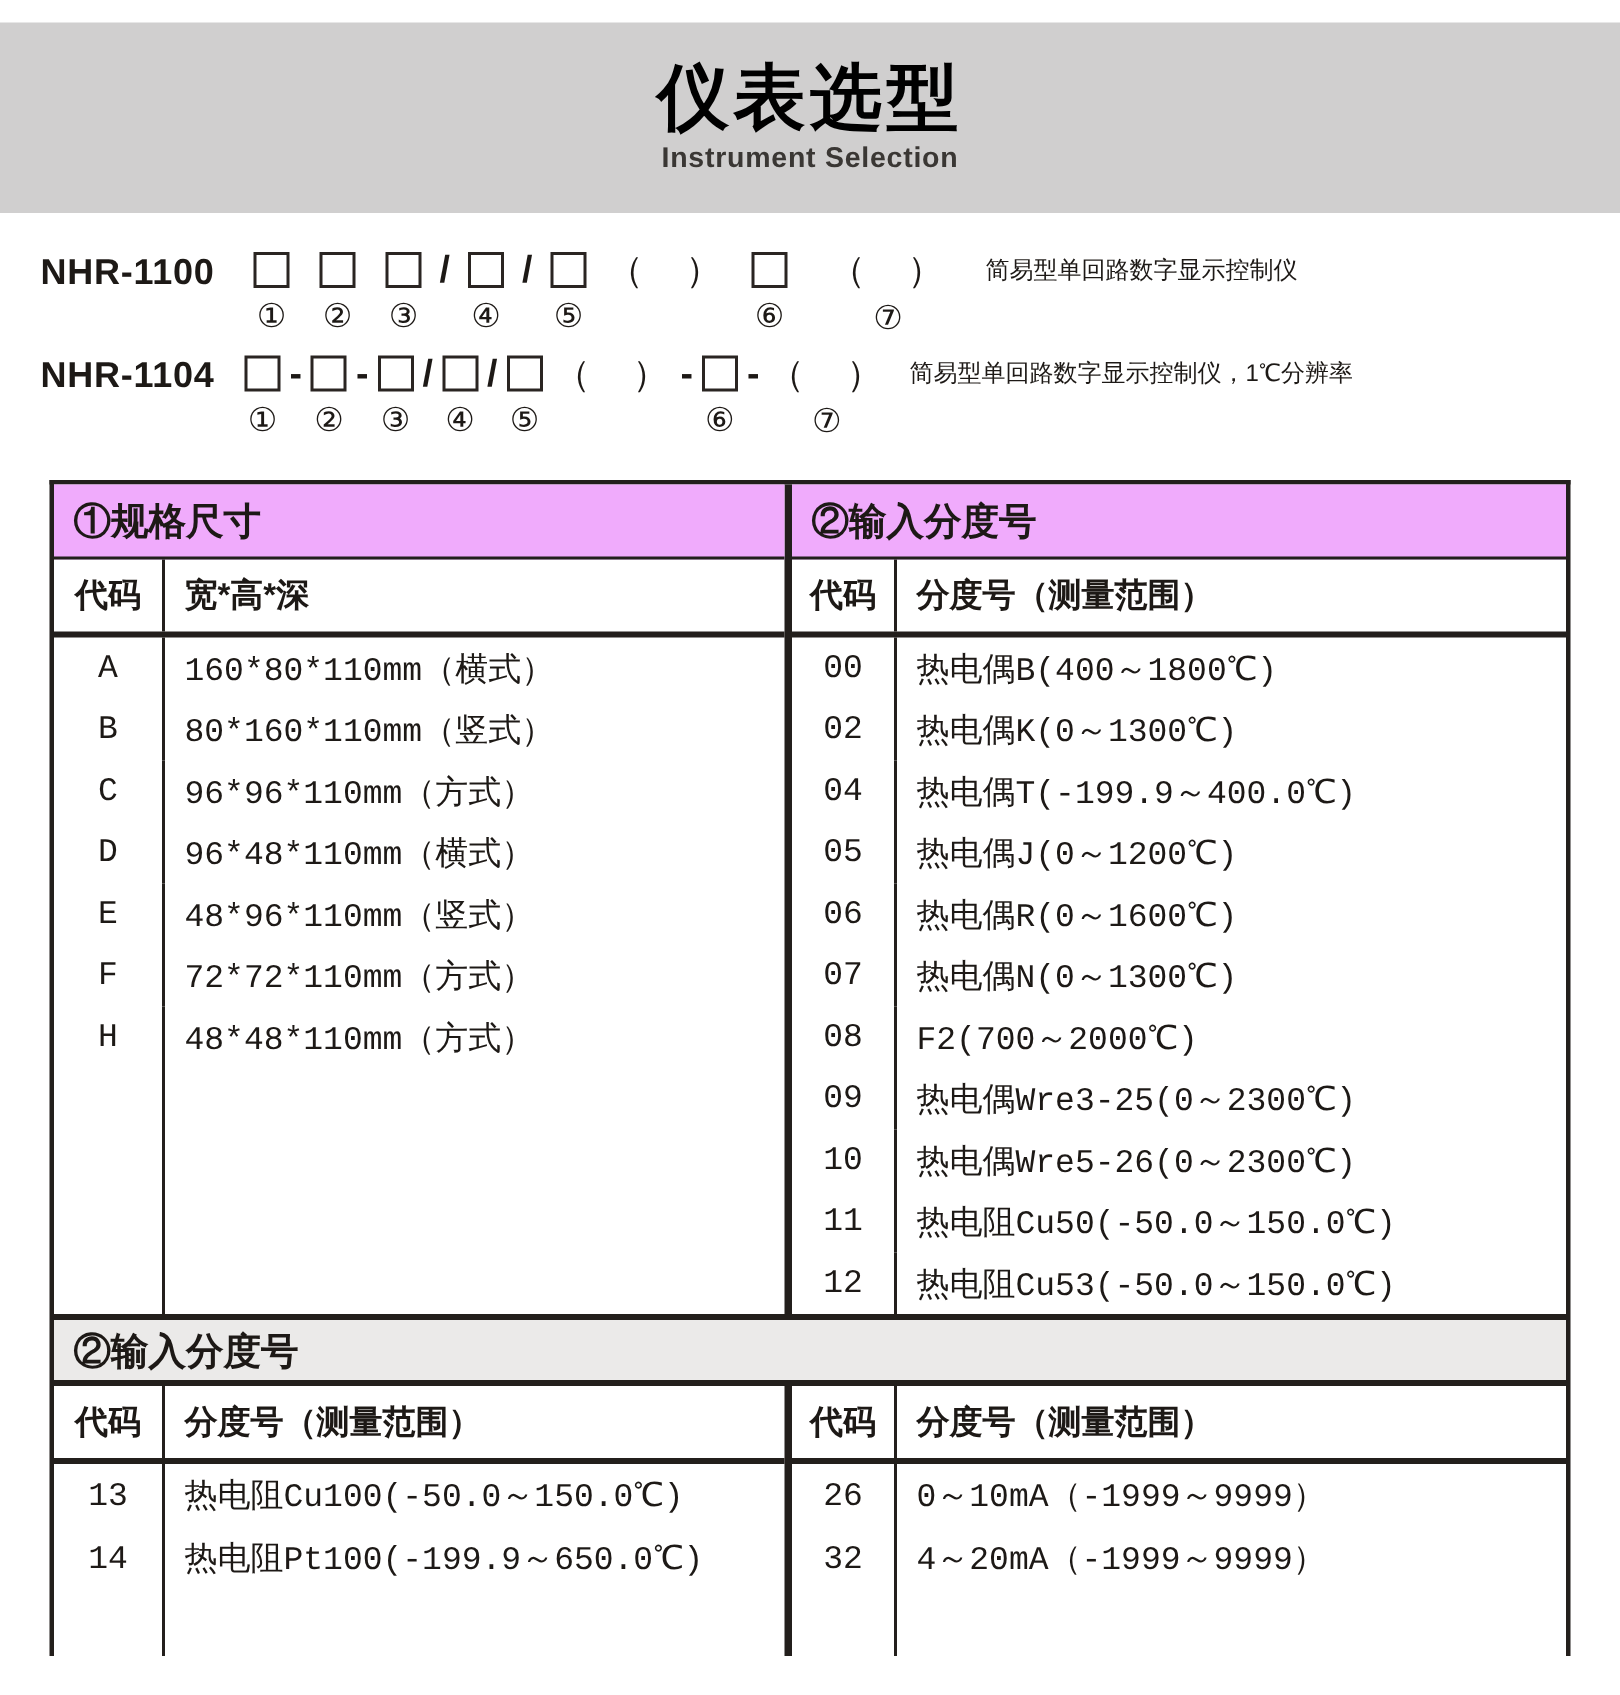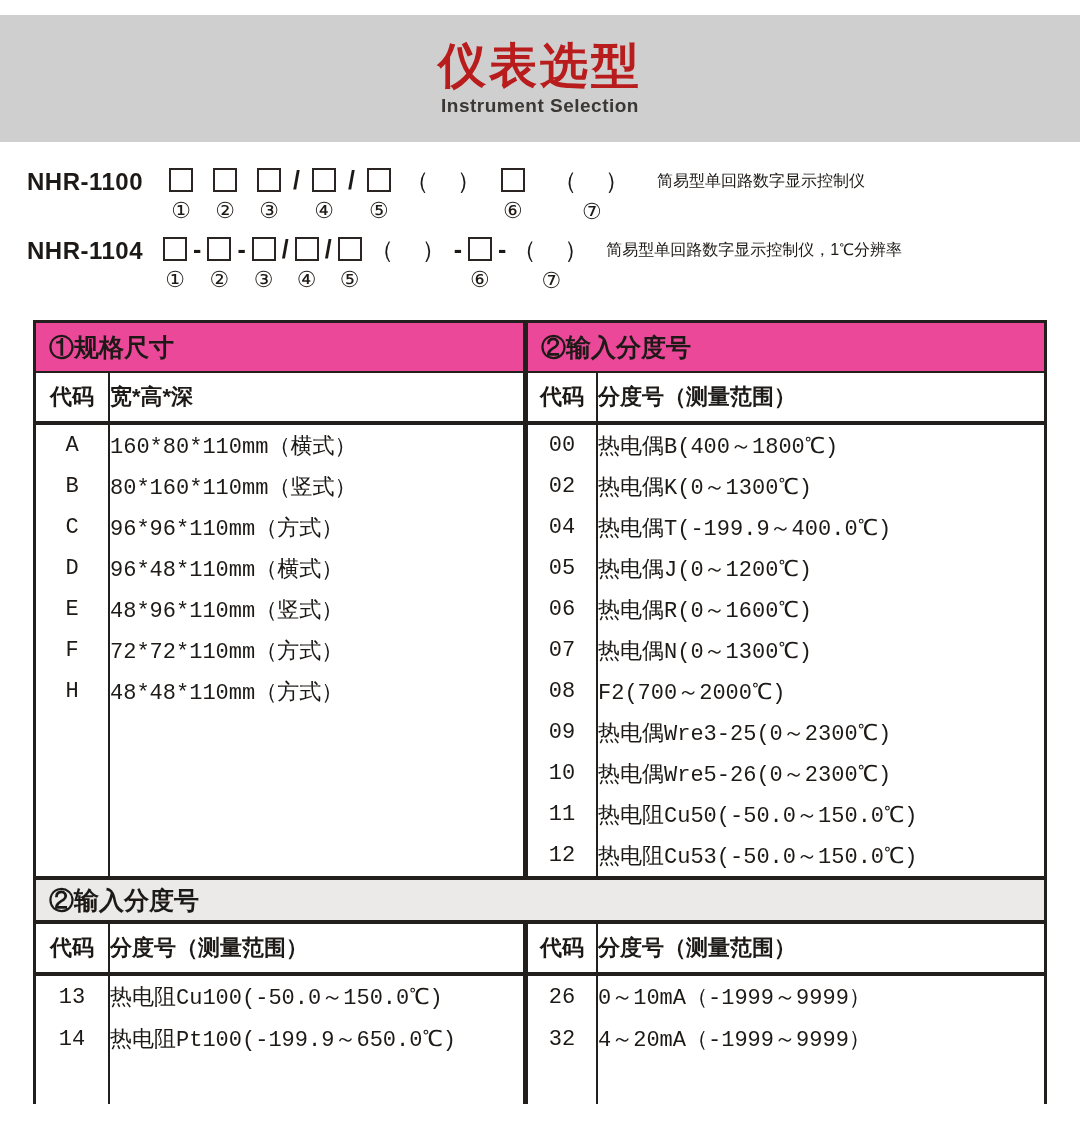--- a/index.html
+++ b/index.html
@@ -7,21 +7,21 @@
     width:1080px;height:1130px;overflow:hidden;background:#ffffff;
     font-family:"Liberation Sans",sans-serif;color:#1d1916;
     -webkit-font-smoothing:antialiased;
   }
   
   .banner{
     margin-top:15px;height:127px;background:#d0cfcf;
     display:flex;flex-direction:column;align-items:center;justify-content:center;
   }
   .banner-title{
-    font-size:48px;font-weight:800;letter-spacing:3px;color:#b91c1c;line-height:1.1;
+    font-size:48px;font-weight:800;letter-spacing:3px;color:#000000;line-height:1.1;
   }
   .banner-subtitle{
     font-size:19px;font-weight:700;color:#3a3734;margin-top:2px;letter-spacing:0.5px;
   }
   
   .models{padding:26px 0 0 27px;}
   .model-line{display:flex;align-items:flex-start;margin-bottom:14px;}
   .model-name{
     font-size:24px;font-weight:800;letter-spacing:0.5px;line-height:27px;
     margin-right:16px;white-space:nowrap;
@@ -49,32 +49,32 @@
   
   .big-table{
     margin:28px 0 0 33px;width:1014px;box-sizing:border-box;
     border:3px solid #231f1c;border-bottom:none;
   }
   .tsec{display:flex;align-items:stretch;}
   .panel{display:flex;flex-direction:column;box-sizing:border-box;}
   .panel.pl{width:492px;border-right:5px solid #231f1c;}
   .panel.pr{flex:1;}
   .sec-title{
-    height:50px;background:#ec4899;border-bottom:2px solid #231f1c;
+    height:50px;background:#f0abfc;border-bottom:2px solid #231f1c;
     display:flex;align-items:center;padding-left:13px;
     font-size:25px;font-weight:800;box-sizing:border-box;
   }
   .subhead{
     height:52px;border-bottom:4px solid #231f1c;display:flex;box-sizing:border-box;
     font-weight:800;font-size:22px;
   }
   .cell{display:flex;align-items:center;box-sizing:border-box;}
   .cell.code{width:74px;border-right:2px solid #231f1c;justify-content:center;flex:none;}
   .pr .cell.code{width:70px;}
-  .cell.desc{flex:1;overflow:hidden;white-space:nowrap;}
+  .cell.desc{flex:1;padding-left:13px;overflow:hidden;white-space:nowrap;}
   .rows{display:block;}
   .trow{display:flex;height:41px;font-size:22px;}
   .t2 .trow{height:42px;}
   .trow .cell{font-family:"Liberation Mono","DejaVu Sans Mono",monospace;font-weight:500;}
   .filler{flex:1;display:flex;min-height:0;}
   .band{
     height:48px;background:#ebeae9;border-top:4px solid #231f1c;border-bottom:4px solid #231f1c;
     display:flex;align-items:center;padding-left:13px;
     font-size:25px;font-weight:800;box-sizing:border-box;
   }

